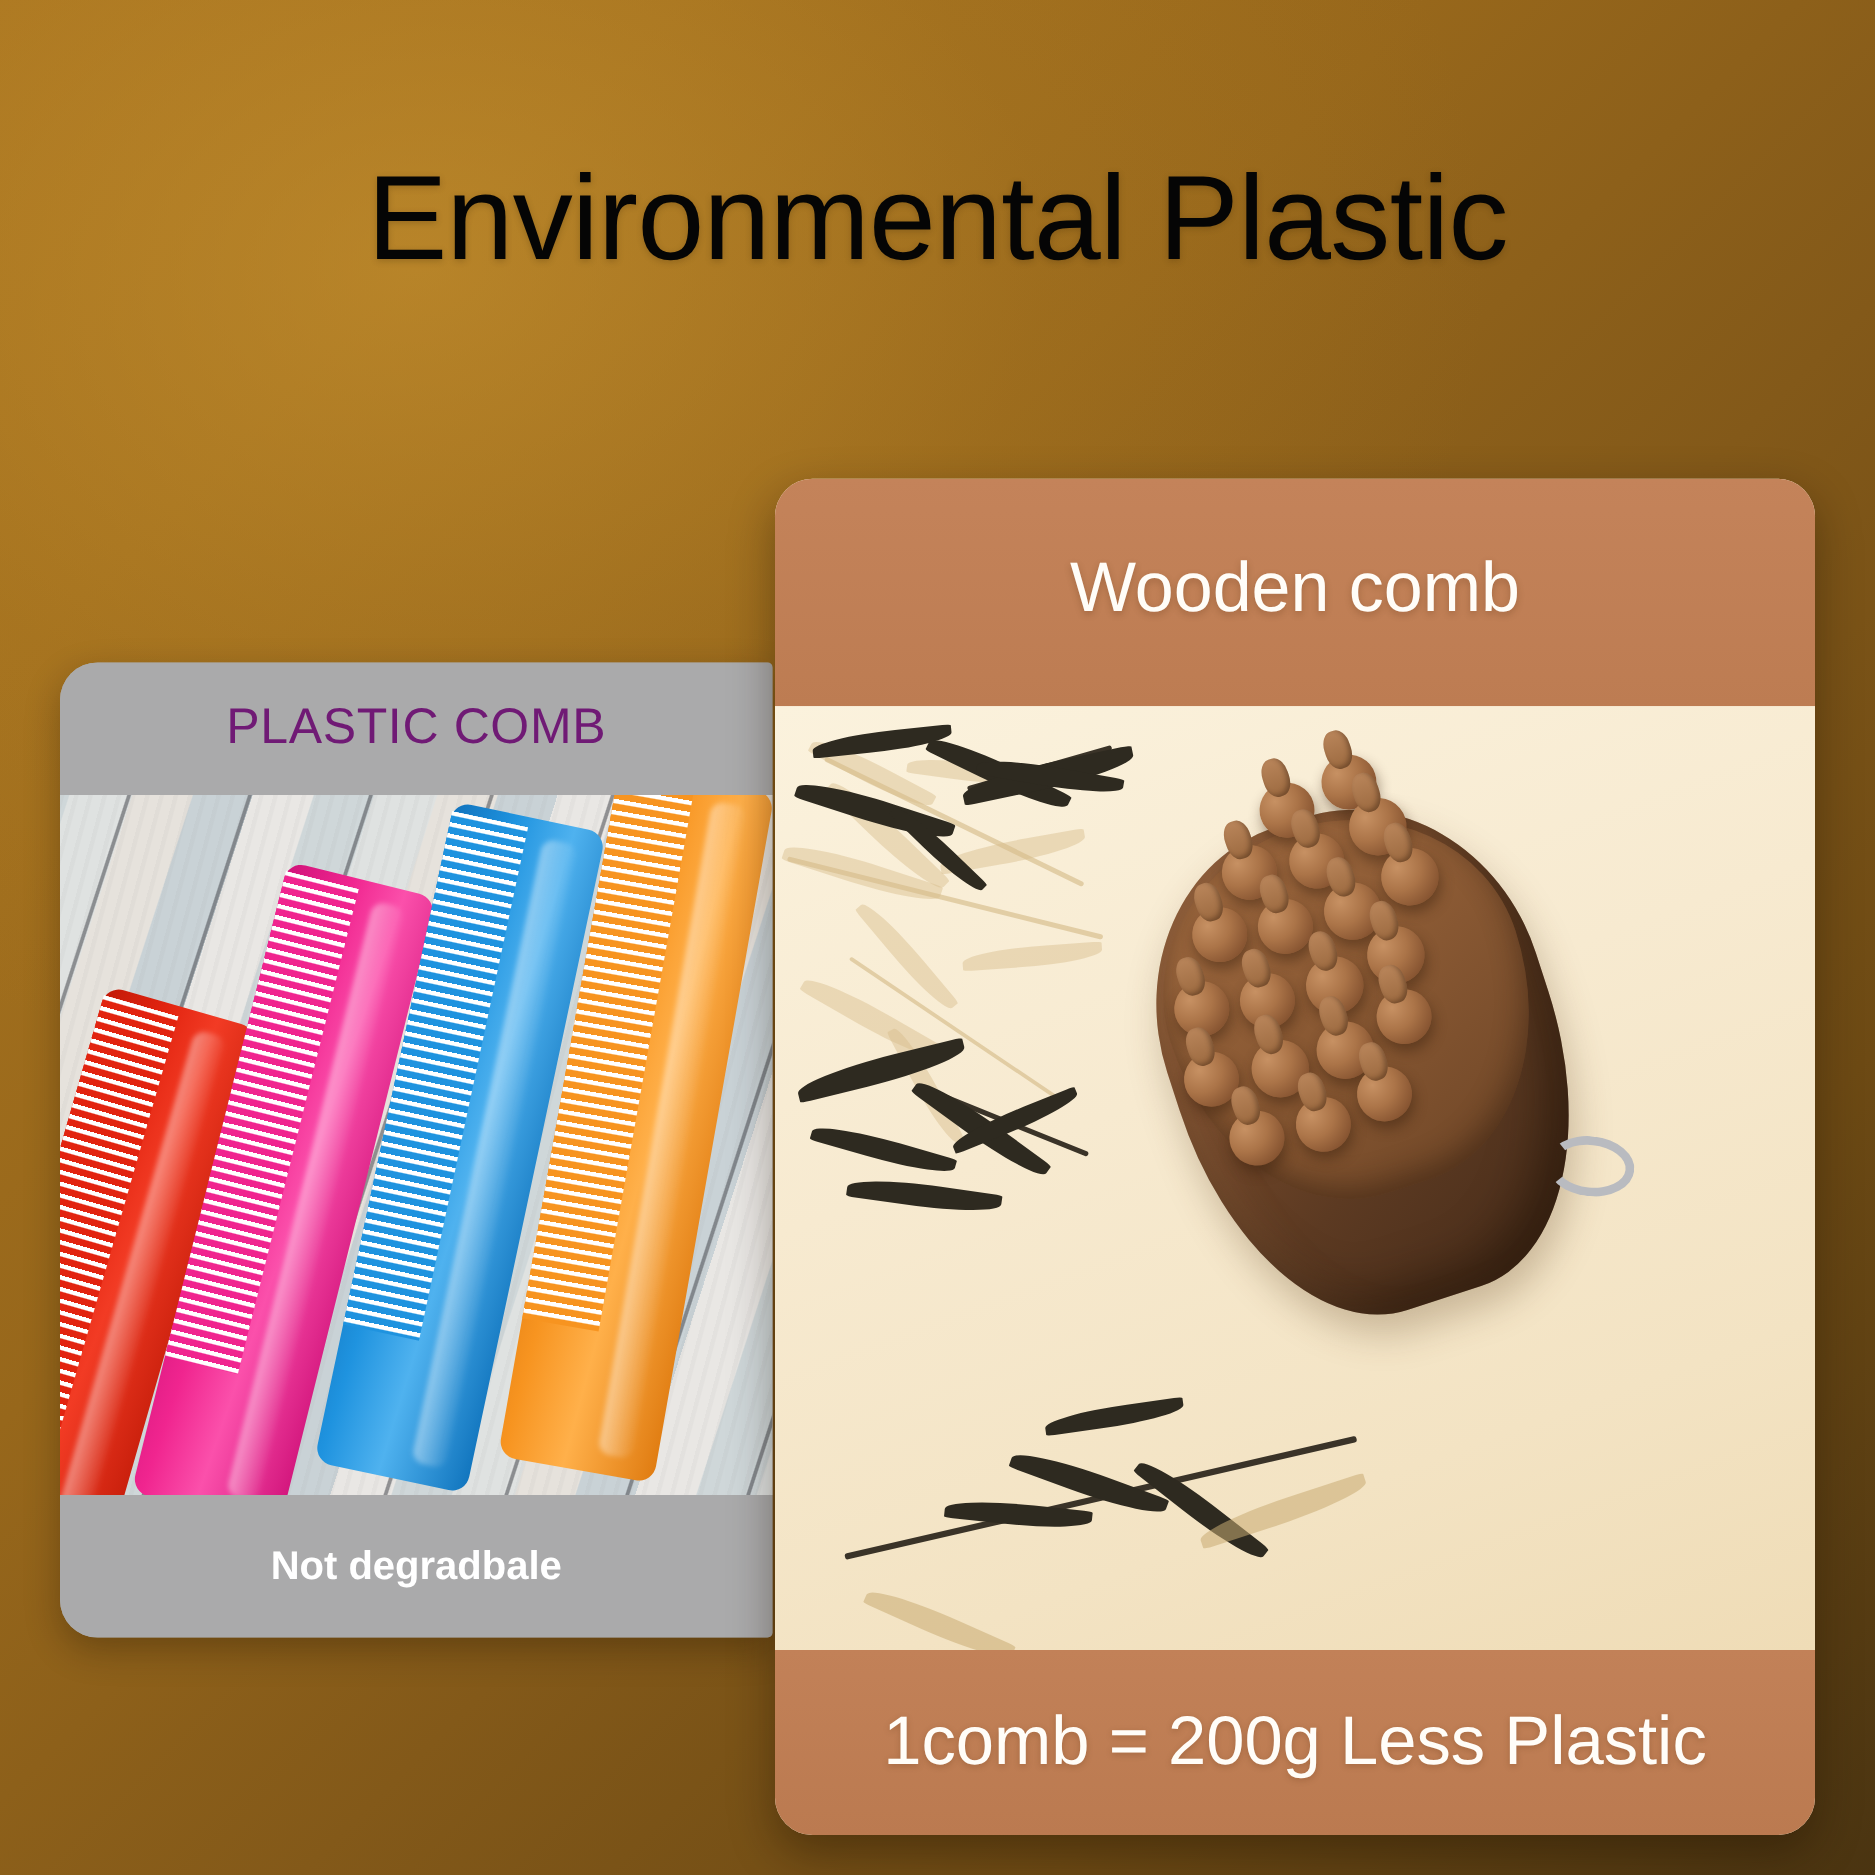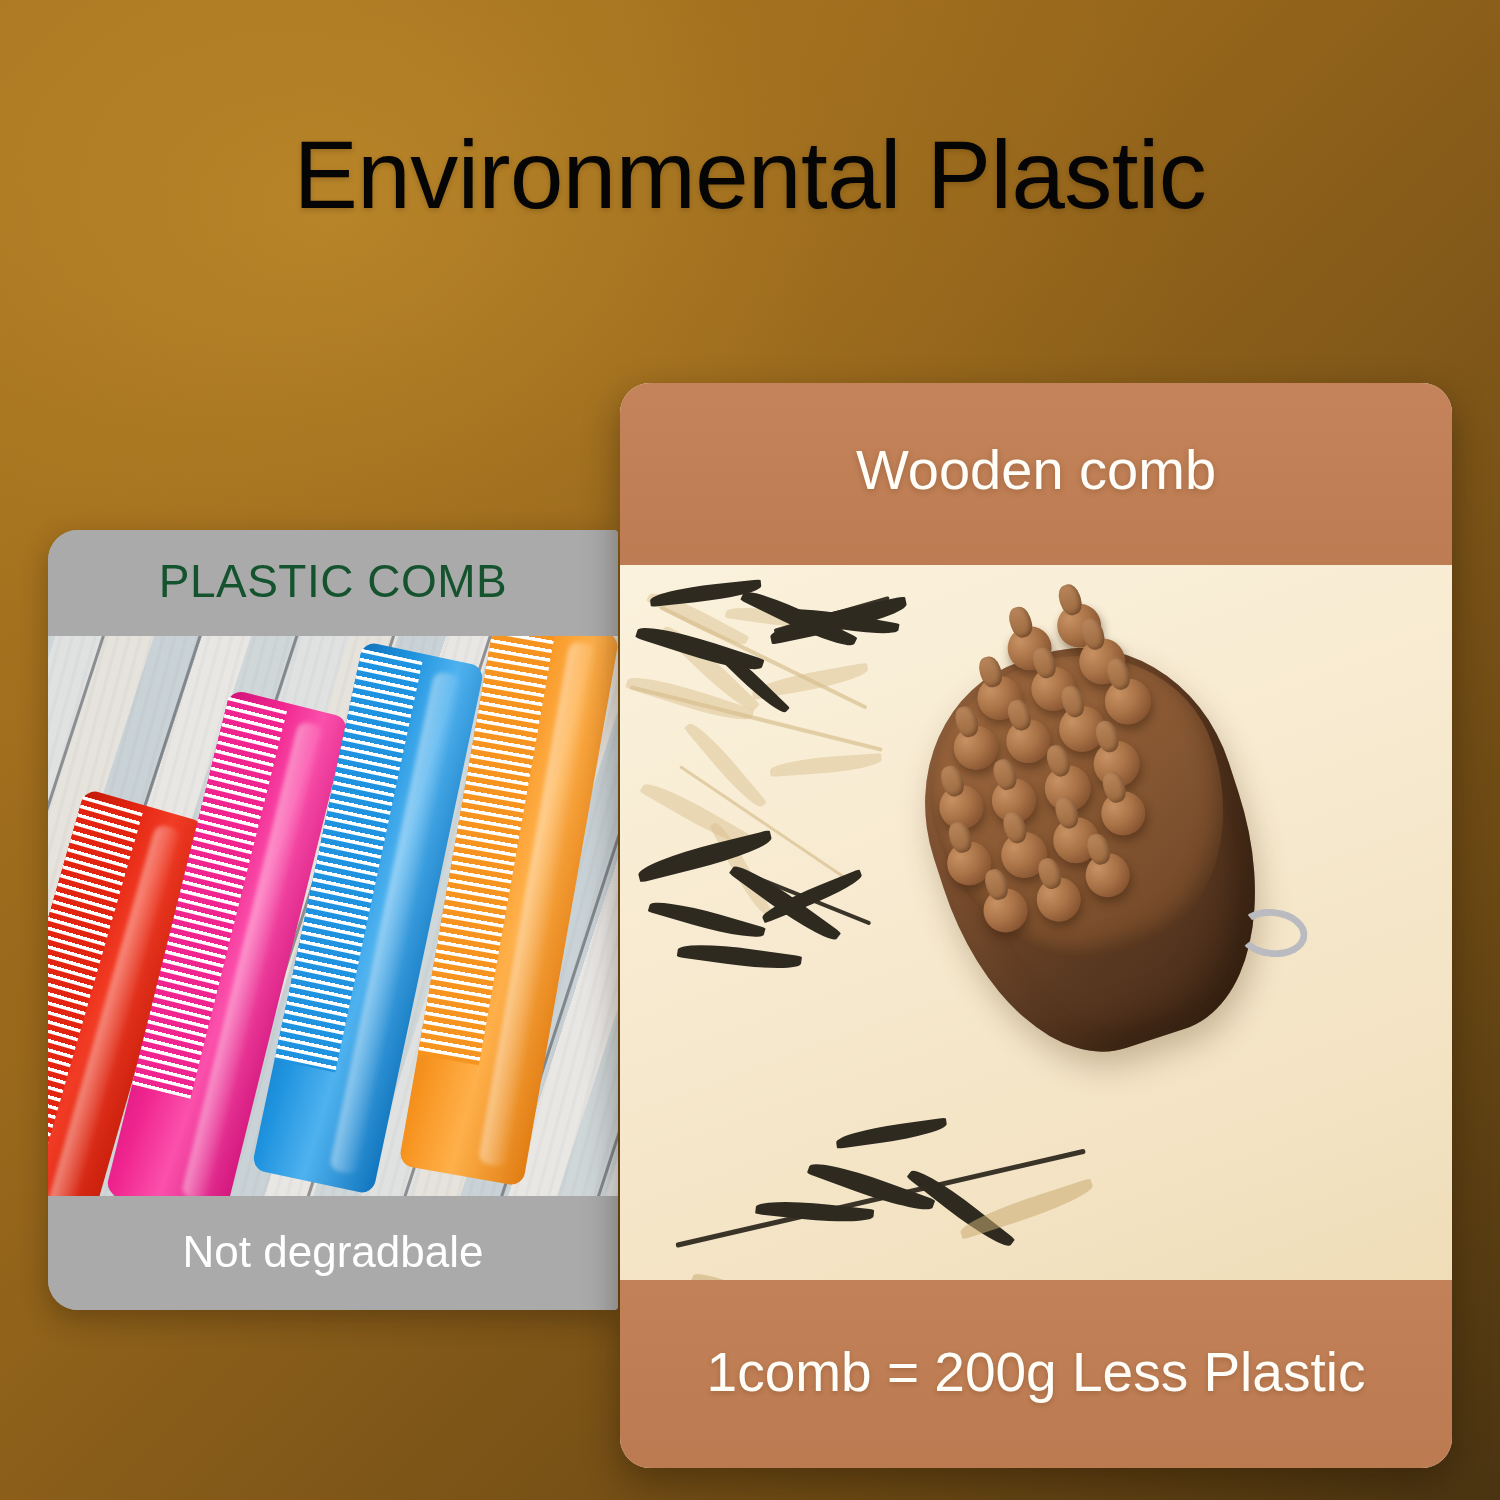--- a/index.html
+++ b/index.html
@@ -67,22 +67,22 @@
     position: absolute;
     left: 0; top: 0;
     width: 570px;
     height: 106px;
     background: #aaaaab;
     display: flex;
     align-items: center;
     justify-content: center;
   }
   .plastic-header-label {
-    color: #14532d;
-    font-size: 46px;
+    color: #701a75;
+    font-size: 40px;
     font-weight: 400;
     letter-spacing: 0.5px;
     padding-bottom: 4px;
   }
   .plastic-photo {
     position: absolute;
     left: 0;
     top: 106px;
     width: 570px;
     height: 560px;
@@ -95,22 +95,22 @@
     bottom: 0;
     width: 570px;
     height: 114px;
     background: #aaaaab;
     display: flex;
     align-items: center;
     justify-content: center;
   }
   .plastic-caption-label {
     color: #ffffff;
-    font-size: 44px;
-    font-weight: 400;
+    font-size: 32px;
+    font-weight: 700;
     padding-bottom: 2px;
   }
 
   
   .wood-bg {
     position: absolute;
     inset: -12%;
     background:
       repeating-linear-gradient(108deg,
         #e9e7e4 0px, #e9e7e4 46px,
@@ -206,21 +206,21 @@
     height: 755px;
     overflow: hidden;
     background:
       linear-gradient(160deg, #fbf2dd 0%, #f7ead0 40%, #f3e3c3 75%, #efdcb6 100%);
   }
   .wooden-caption {
     position: absolute;
     left: 0;
     bottom: 0;
     width: 832px;
-    height: 188px;
+    height: 148px;
     background: linear-gradient(180deg, #c28158 0%, #bb7a50 100%);
     display: flex;
     align-items: center;
     justify-content: center;
   }
   .wooden-caption-label {
     color: #fffdf8;
     font-size: 55px;
     font-weight: 400;
     padding-bottom: 4px;

